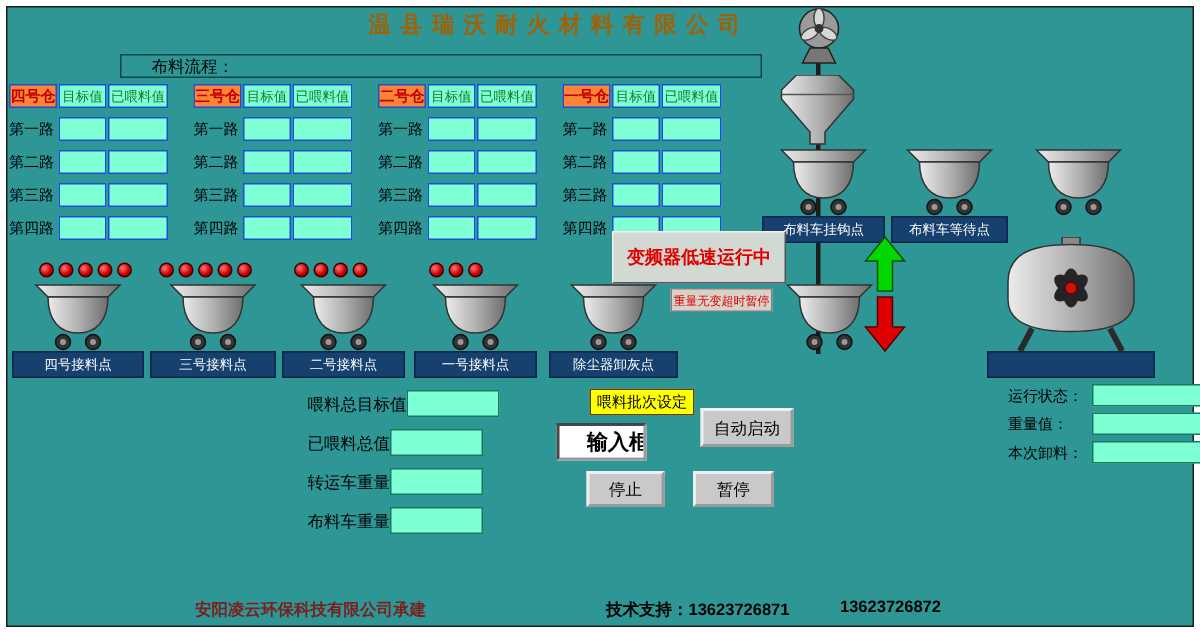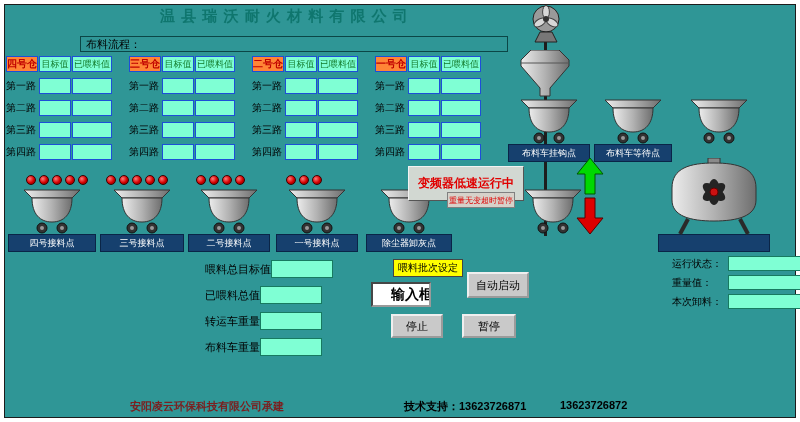--- a/index.html
+++ b/index.html
@@ -1,32 +1,32 @@
 <!DOCTYPE html>
 <html><head>
 <meta charset="utf-8">
 <style>
   *{margin:0;padding:0;box-sizing:border-box}
   body{font-family:"Liberation Sans","DejaVu Sans",sans-serif;background:#888}
   #stage{position:relative;width:800px;height:422px;background:#fff;overflow:hidden}
   #panel{position:absolute;left:4px;top:4px;width:792px;height:414px;background:#2F9696;border:1px solid #1c1c1c}
   .abs{position:absolute}
-  #title{left:160px;top:7px;width:420px;color:#0f766e;font-weight:bold;font-size:15px;letter-spacing:1px;white-space:nowrap}
-  #flowbox{left:80px;top:36px;width:428px;height:16px;border:1px solid #0b4646;display:flex;align-items:center;padding-left:5px;font-size:11px;color:#000}
+  #title{left:160px;top:7px;width:420px;text-align:center;color:#a16207;font-weight:bold;font-size:15px;letter-spacing:1px;white-space:nowrap}
+  #flowbox{left:80px;top:36px;width:428px;height:16px;border:1px solid #0b4646;display:flex;align-items:center;padding-left:20px;font-size:11px;color:#000}
   .silo{top:56px;display:grid;grid-template-columns:32px 32px 40px;grid-auto-rows:16px;row-gap:6px;column-gap:1px}
   .c{background:#7FFFD4;border:1px solid #1d4ed8;display:flex;align-items:center;justify-content:center;font-size:9px;overflow:hidden}
   .c.orange{background:#FF8536;color:#C00000;font-weight:bold;font-size:10px}
   .c.ghdr{color:#127a2a}
   .c.val{font-size:10px;color:#000}
   .rlabel{font-size:10px;color:#000;display:flex;align-items:center;white-space:nowrap}
   .lights{top:175px;display:flex;gap:3px}
   .light{width:10px;height:10px;border-radius:50%;background:radial-gradient(circle at 35% 35%,#ff7a7a,#d40000 55%,#700000);border:1px solid #3c0000}
   .platform{background:#16406E;border:1px solid #0a2547;color:#fff;font-size:9px;display:flex;align-items:center;justify-content:center;white-space:nowrap}
   #shaft{left:544px;top:34px;width:3px;height:202px;background:#1d1d1d}
-  .alarm-banner{left:408px;top:166px;width:116px;height:35px;background:#d2d8d2;border:1px solid #555;border-top-color:#f2f2f2;border-left-color:#f2f2f2;color:#E00000;font-weight:bold;font-size:12px;display:flex;align-items:center;justify-content:center;white-space:nowrap}
+  .alarm-banner{left:408px;top:154px;width:116px;height:35px;background:#d2d8d2;border:1px solid #555;border-top-color:#f2f2f2;border-left-color:#f2f2f2;color:#E00000;font-weight:bold;font-size:12px;display:flex;align-items:center;justify-content:center;white-space:nowrap}
   .alarm-sub{left:447px;top:192px;width:68px;height:16px;background:#d6d2ca;border:1px solid #808080;color:#E00000;font-size:8px;display:flex;align-items:center;justify-content:center;white-space:nowrap}
   .trow{left:205px;width:113px;height:18px;display:flex;align-items:center;font-size:11px;color:#000;white-space:nowrap}
   .gbox{background:#7FFFD4;border:1px solid #177a60;width:62px;height:18px;flex:none}
   .srow{left:672px;width:142px;height:15px;display:flex;align-items:center;justify-content:space-between;font-size:10px;color:#000;white-space:nowrap}
   .gbox.s{width:86px;height:15px}
   .ybox{left:393px;top:259px;width:70px;height:18px;background:#ffff00;border:1px solid #444;color:#000;font-size:10px;display:flex;align-items:center;justify-content:center;white-space:nowrap}
   .inputbox{left:371px;top:282px;width:60px;height:25px;background:#fff;border:2px inset #9a9a9a;font-weight:bold;font-size:14px;color:#000;font-family:inherit;padding-left:18px}
   .btn{background:#C9C9C9;border:2px outset #efefef;font-size:11px;color:#000;font-family:inherit;cursor:pointer;white-space:nowrap}
   .foot{font-size:11px;font-weight:bold;white-space:nowrap}
 </style>

